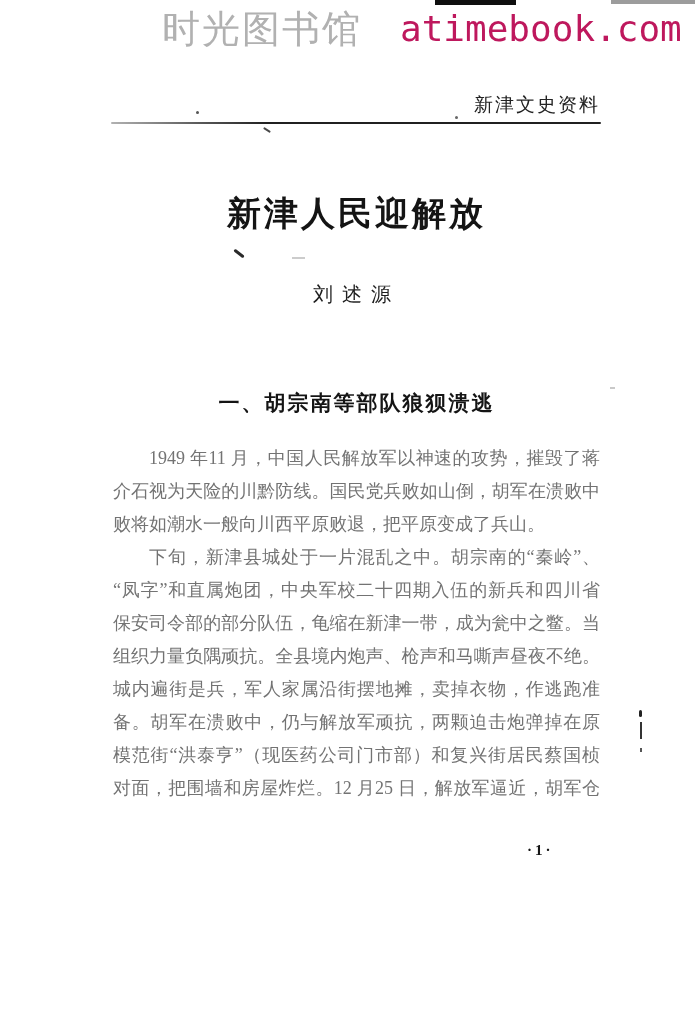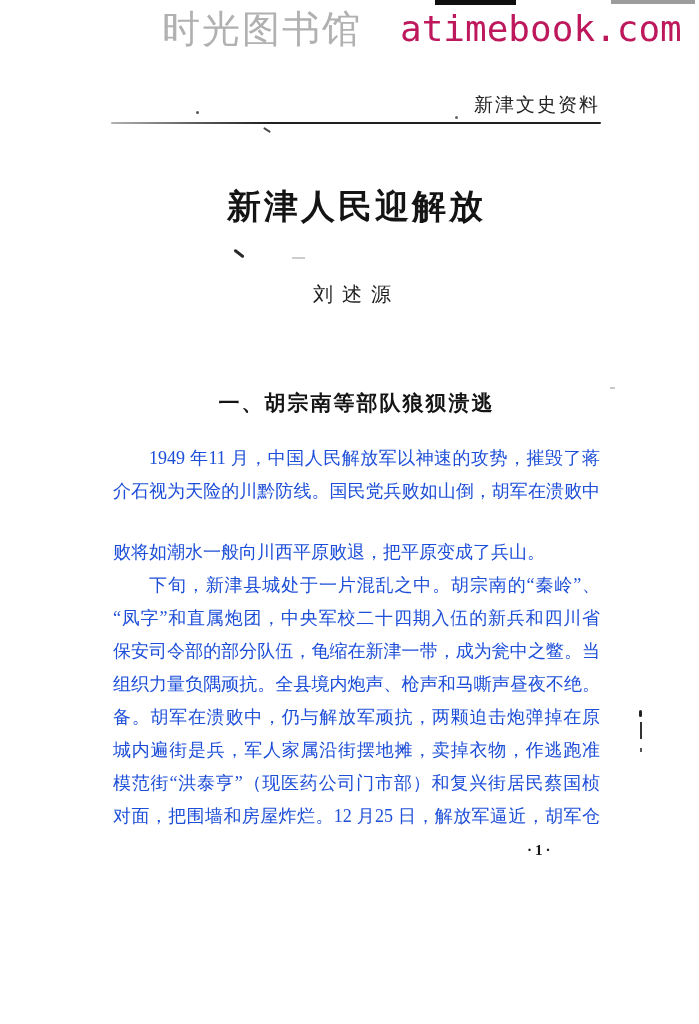--- a/index.html
+++ b/index.html
@@ -32,42 +32,42 @@
     text-align:right;font-size:19px;font-weight:400;
     letter-spacing:2px;color:#232323;white-space:nowrap;
   }
   .header-rule{
     position:absolute;left:111px;top:122px;width:490px;height:2px;
     background:linear-gradient(to right,rgba(34,34,34,.35),rgba(34,34,34,.75) 18%,#202020 32%,#202020);
     border-radius:1px;
   }
 
   .title{
-    position:absolute;left:113px;top:184px;width:487px;
+    position:absolute;left:113px;top:191px;width:487px;
     text-align:center;font-size:34px;font-weight:700;
     letter-spacing:3px;color:#141414;white-space:nowrap;
   }
   .author{
     position:absolute;left:113px;top:281px;width:487px;
     text-align:center;font-size:20px;letter-spacing:9px;
     color:#1e1e1e;white-space:nowrap;
   }
   .section-heading{
     position:absolute;left:113px;top:389px;width:487px;
     text-align:center;font-size:21px;font-weight:700;
     letter-spacing:2px;color:#141414;white-space:nowrap;
   }
 
   .body-text{
     position:absolute;left:113px;top:442px;width:487px;
-    font-size:18px;line-height:33px;font-weight:500;color:#1d4ed8;
+    font-size:18px;line-height:33px;font-weight:500;color:#737373;
   }
   .line{text-align:justify;text-align-last:justify;}
   .line.indent{text-indent:2em;}
-  .line.para-end{text-align-last:left;margin-top:28px;}
+  .line.para-end{text-align-last:left;}
 
   .page-number{
     position:absolute;left:527px;top:842px;
     font-size:15px;font-weight:700;letter-spacing:3px;color:#161616;
     white-space:nowrap;
   }
 
   
   .art{position:absolute;}
   .art-dun{left:233px;top:252px;width:12px;height:3px;background:#2a2a2a;border-radius:2px;transform:rotate(38deg);}
@@ -98,22 +98,22 @@
   <div class="section-heading">一、胡宗南等部队狼狈溃逃</div>
 
   <div class="body-text">
     <div class="line indent">1949 年11 月，中国人民解放军以神速的攻势，摧毁了蒋</div>
     <div class="line">介石视为天险的川黔防线。国民党兵败如山倒，胡军在溃败中</div>
     <div class="line para-end">败将如潮水一般向川西平原败退，把平原变成了兵山。</div>
     <div class="line indent">下旬，新津县城处于一片混乱之中。胡宗南的“秦岭”、</div>
     <div class="line">“凤字”和直属炮团，中央军校二十四期入伍的新兵和四川省</div>
     <div class="line">保安司令部的部分队伍，龟缩在新津一带，成为瓮中之鳖。当</div>
     <div class="line">组织力量负隅顽抗。全县境内炮声、枪声和马嘶声昼夜不绝。</div>
+    <div class="line">城内遍街是兵，军人家属沿街摆地摊，卖掉衣物，作逃跑准</div>
     <div class="line">备。胡军在溃败中，仍与解放军顽抗，两颗迫击炮弹掉在原</div>
-    <div class="line">城内遍街是兵，军人家属沿街摆地摊，卖掉衣物，作逃跑准</div>
     <div class="line">模范街“洪泰亨”（现医药公司门市部）和复兴街居民蔡国桢</div>
     <div class="line">对面，把围墙和房屋炸烂。12 月25 日，解放军逼近，胡军仓</div>
   </div>
 
   <div class="page-number">·1·</div>
 
   <div class="art art-dun"></div>
   <div class="art art-dash"></div>
   <div class="art art-dot1"></div>
   <div class="art art-dot2"></div>

